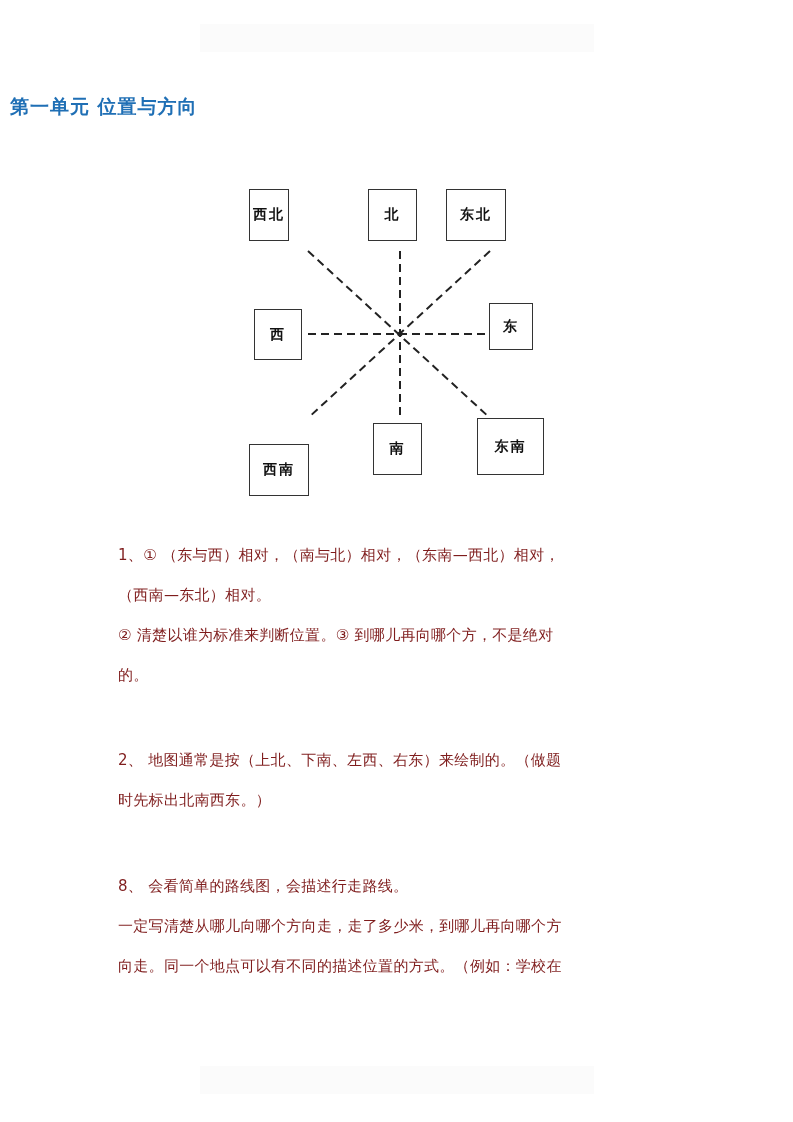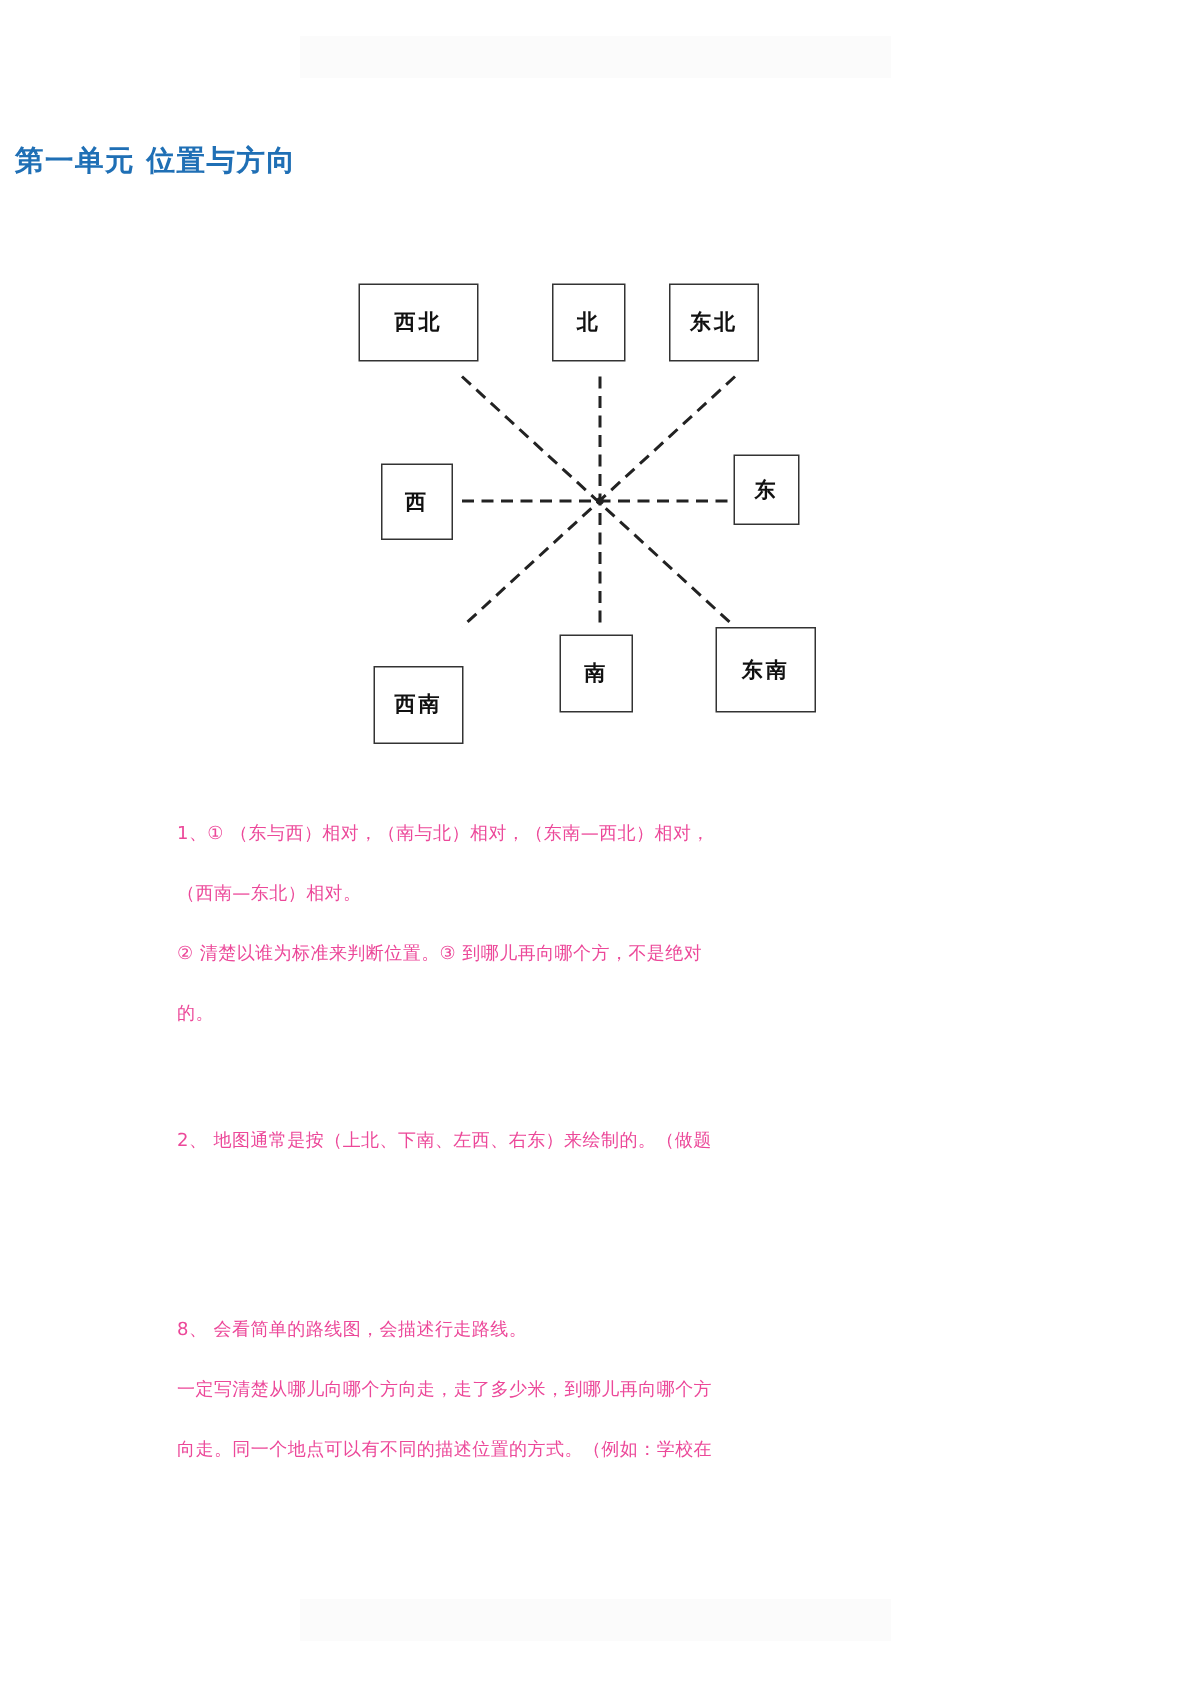--- a/index.html
+++ b/index.html
@@ -24,21 +24,21 @@
     .diagram { position: absolute; left: 0; top: 0; width: 793px; height: 500px; pointer-events: none; }
     .dir-box {
       position: absolute; background: #fff; border: 1.4px solid #333;
       display: flex; align-items: center; justify-content: center;
       font-family: "DejaVu Serif", "Liberation Serif", serif;
       font-weight: bold; font-size: 14px; color: #111; box-sizing: border-box;
       letter-spacing: 2px;
     }
     .para {
       position: absolute; left: 118px; width: 560px;
-      font-size: 12px; line-height: 40px; color: #ec4899;
+      font-size: 15px; line-height: 40px; color: #7f1d1d;
       letter-spacing: 0.3px;
     }
     .line { display: block; white-space: nowrap; }
   </style>
 </head>
 <body>
 
 <div class="watermark wm-top"></div>
 
 <div class="title">第一单元  位置与方向</div>
@@ -46,38 +46,39 @@
 <svg class="diagram" viewBox="0 0 793 500" width="793" height="500">
   <g stroke="#222" stroke-width="2" stroke-dasharray="8,5" fill="none">
     <line x1="400" y1="251" x2="400" y2="418"></line>
     <line x1="308" y1="334" x2="489" y2="334"></line>
     <line x1="308" y1="251" x2="490" y2="418"></line>
     <line x1="490" y1="251" x2="308" y2="418"></line>
   </g>
   <circle cx="400" cy="334" r="2.5" fill="#222"></circle>
 </svg>
 
-<div class="dir-box" style="left:239px;top:189px;width:80px;height:52px;">西北</div>
+<div class="dir-box" style="left:249px;top:189px;width:40px;height:52px;">西北</div>
 <div class="dir-box" style="left:368px;top:189px;width:49px;height:52px;">北</div>
 <div class="dir-box" style="left:446px;top:189px;width:60px;height:52px;">东北</div>
 <div class="dir-box" style="left:254px;top:309px;width:48px;height:51px;">西</div>
 <div class="dir-box" style="left:489px;top:303px;width:44px;height:47px;">东</div>
 <div class="dir-box" style="left:249px;top:444px;width:60px;height:52px;">西南</div>
 <div class="dir-box" style="left:373px;top:423px;width:49px;height:52px;">南</div>
 <div class="dir-box" style="left:477px;top:418px;width:67px;height:57px;">东南</div>
 
 <div class="para" style="top:535px;">
   <span class="line">1、① （东与西）相对，（南与北）相对，（东南—西北）相对，</span>
   <span class="line">（西南—东北）相对。</span>
   <span class="line">② 清楚以谁为标准来判断位置。③ 到哪儿再向哪个方，不是绝对</span>
   <span class="line">的。</span>
 </div>
 
 <div class="para" style="top:740px;">
   <span class="line">2、 地图通常是按（上北、下南、左西、右东）来绘制的。（做题</span>
+  <span class="line">时先标出北南西东。）</span>
 </div>
 
 <div class="para" style="top:866px;">
   <span class="line">8、   会看简单的路线图，会描述行走路线。</span>
   <span class="line">一定写清楚从哪儿向哪个方向走，走了多少米，到哪儿再向哪个方</span>
   <span class="line">向走。同一个地点可以有不同的描述位置的方式。（例如：学校在</span>
 </div>
 
 <div class="watermark wm-bottom"></div>
 

